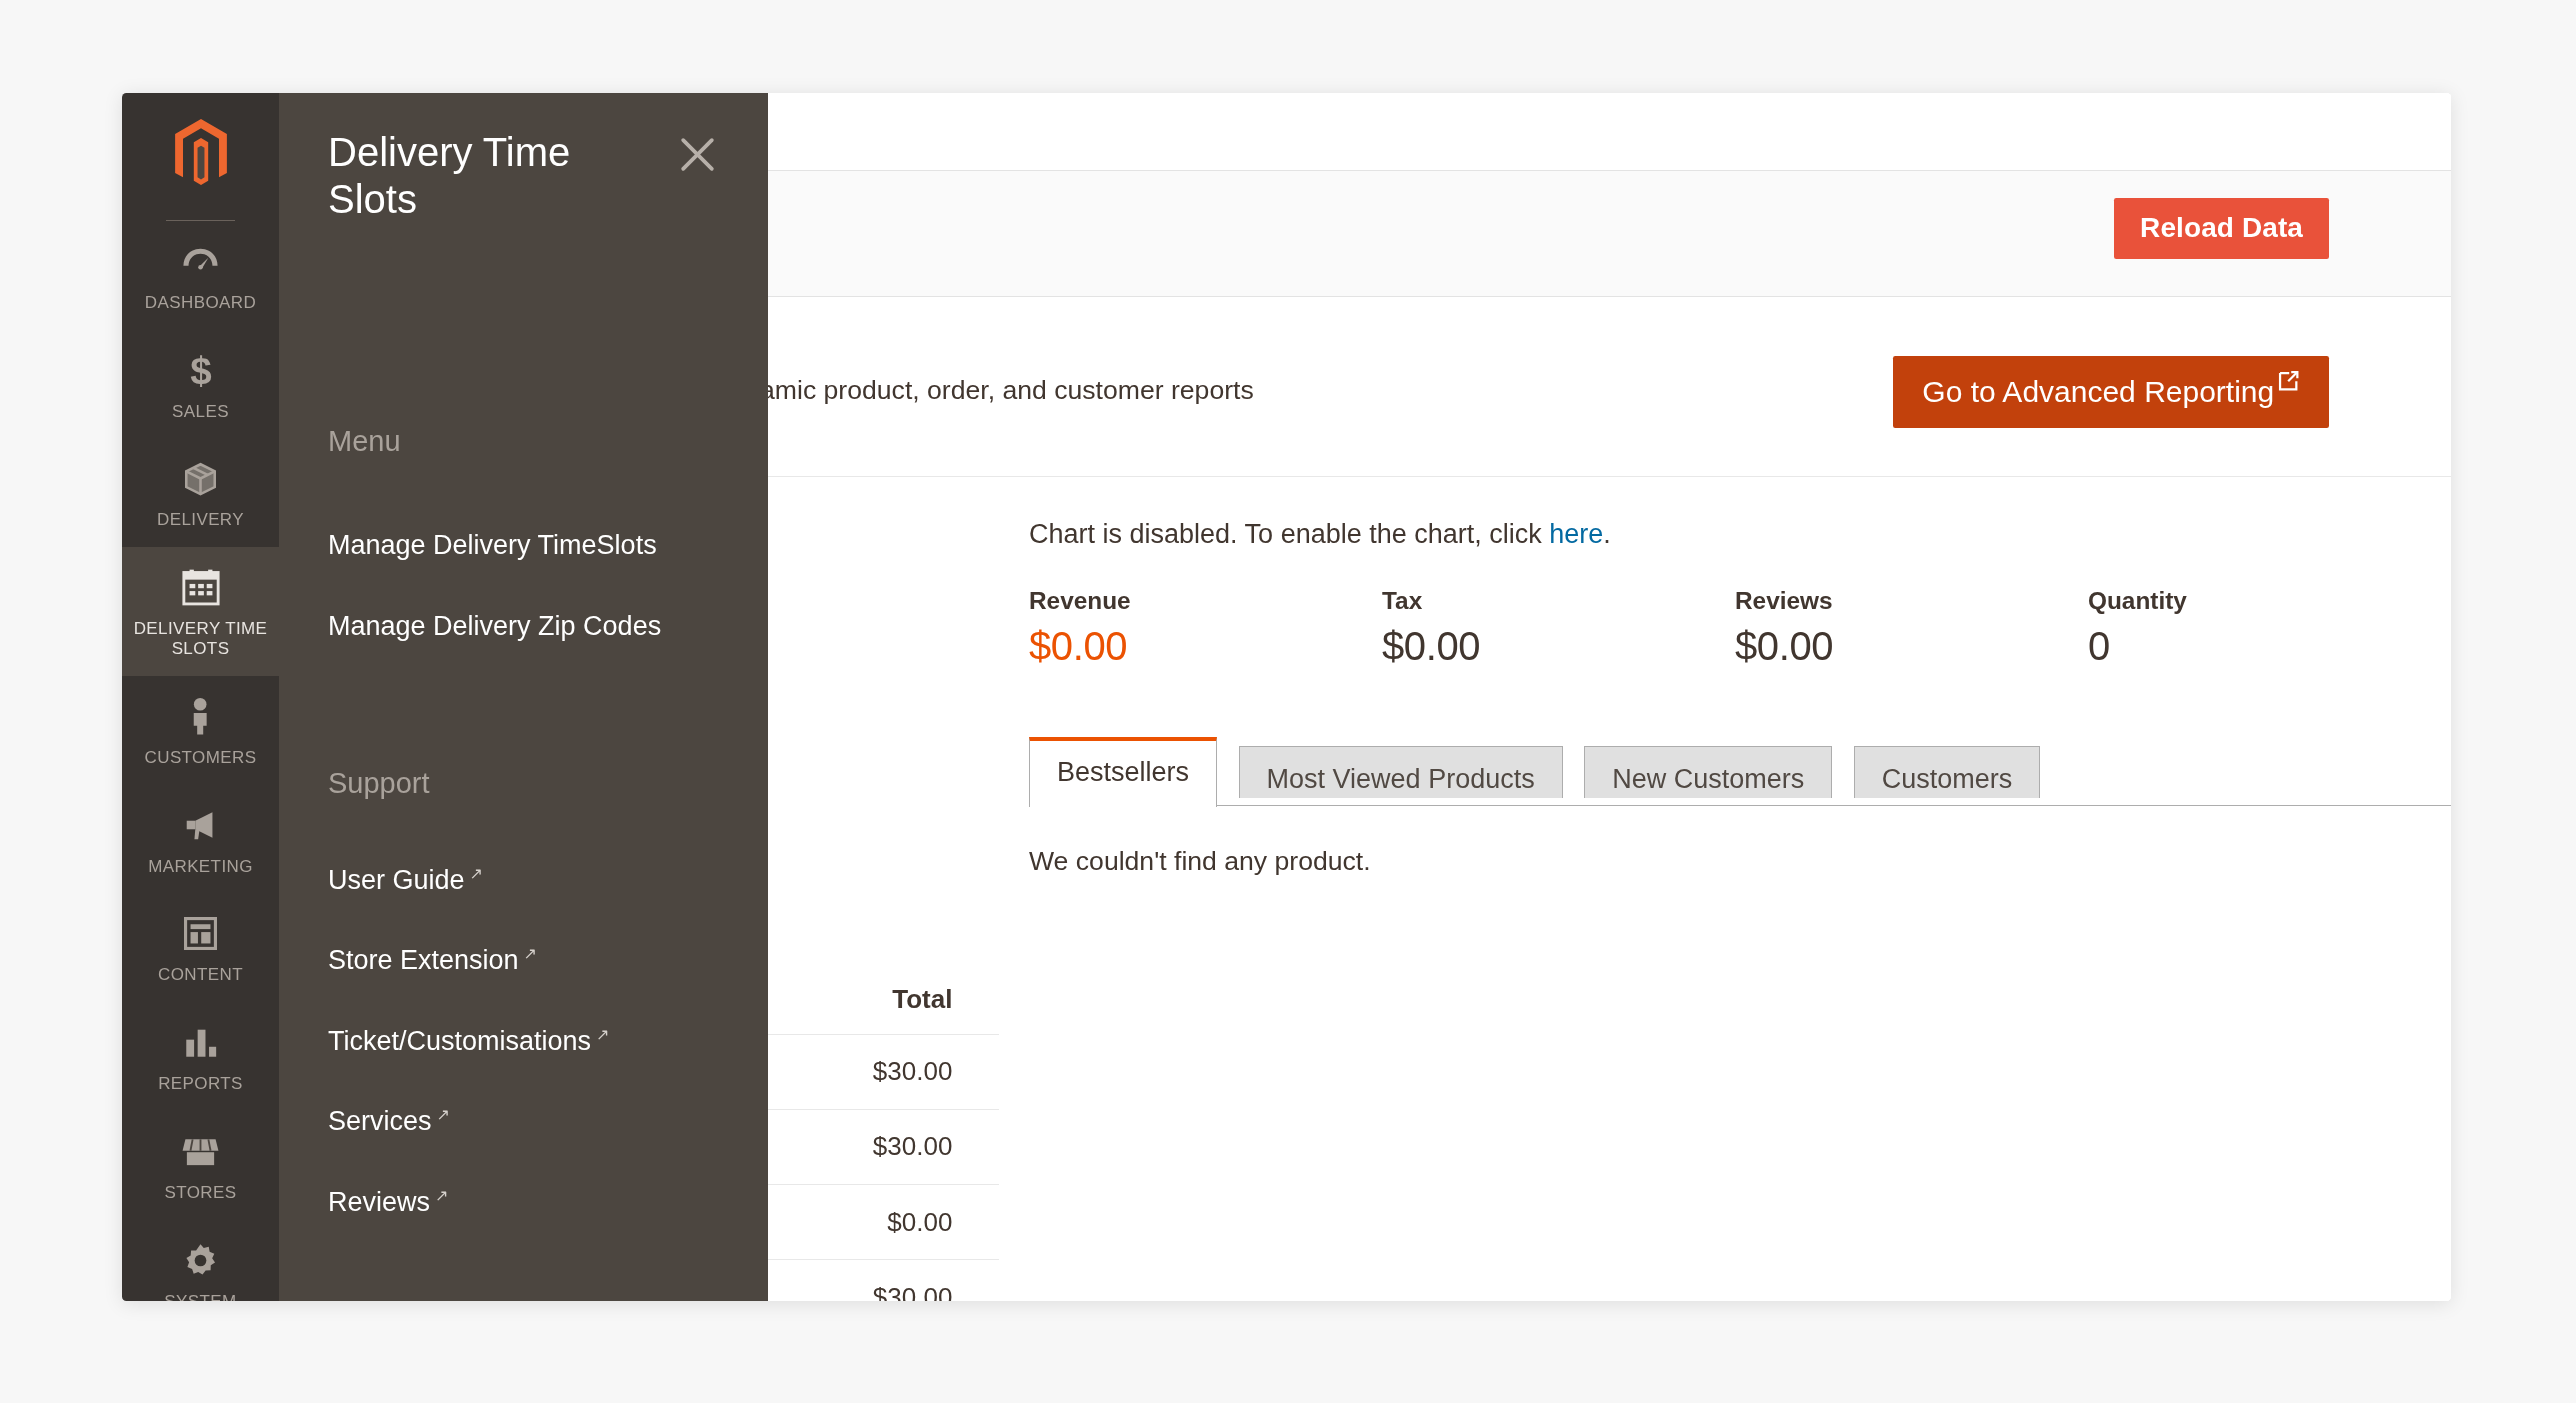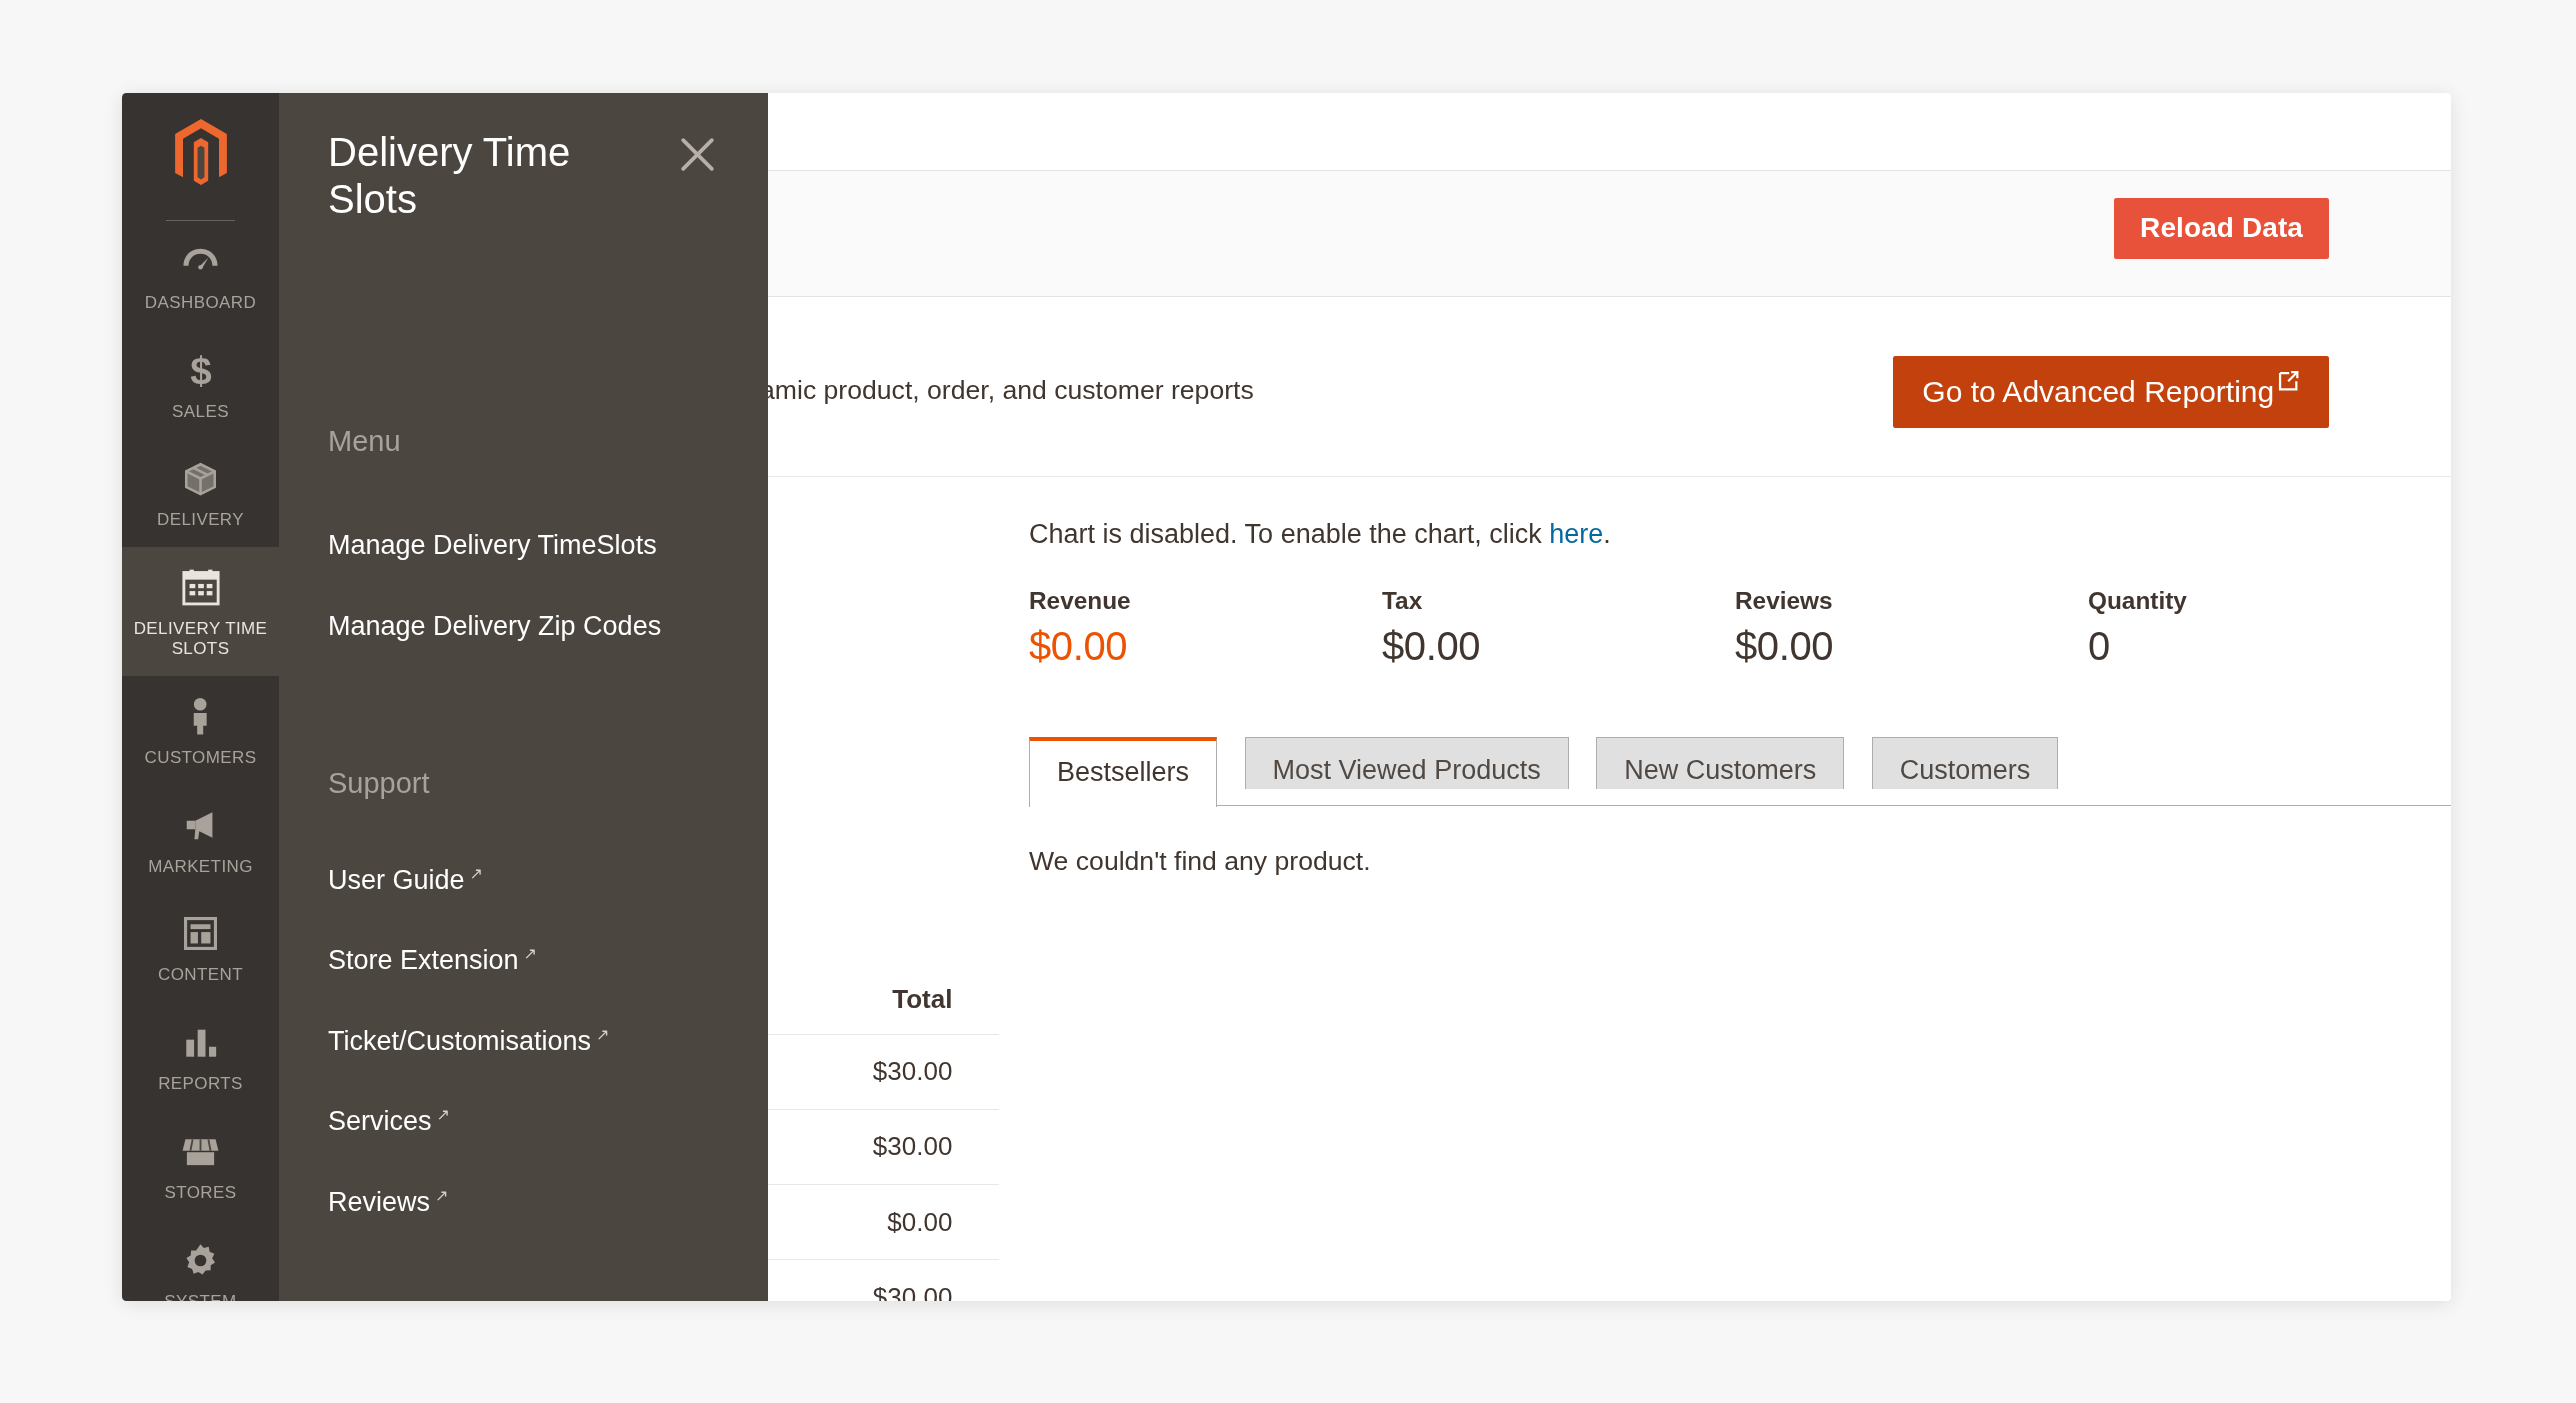--- a/index.html
+++ b/index.html
@@ -126,22 +126,22 @@
   
   #tabs-wrap {
     position: relative;
     margin-top: 68px;
     margin-left: 878px;
     padding-left: 29px;
     height: 69px;
   }
   #tabs {
     display: flex;
-    align-items: flex-start;
-    gap: 16px;
+    align-items: center;
+    gap: 10px;
     position: relative;
     z-index: 2;
   }
   .tab {
     border: 1.4px solid #adadad;
     border-bottom: none;
     background: #e0e0e0;
     color: #514943;
     font-size: 27px;
     padding: 0 27px;

